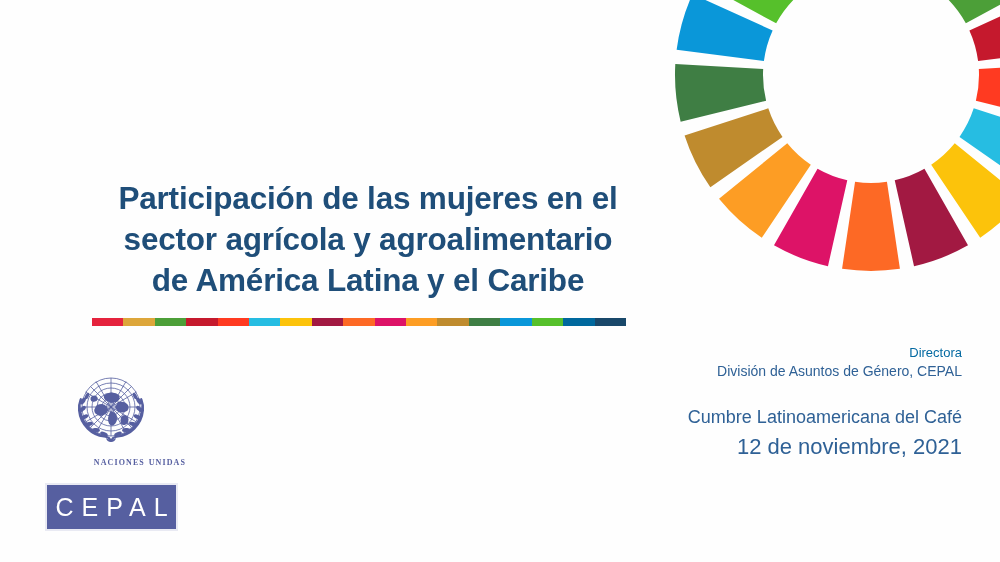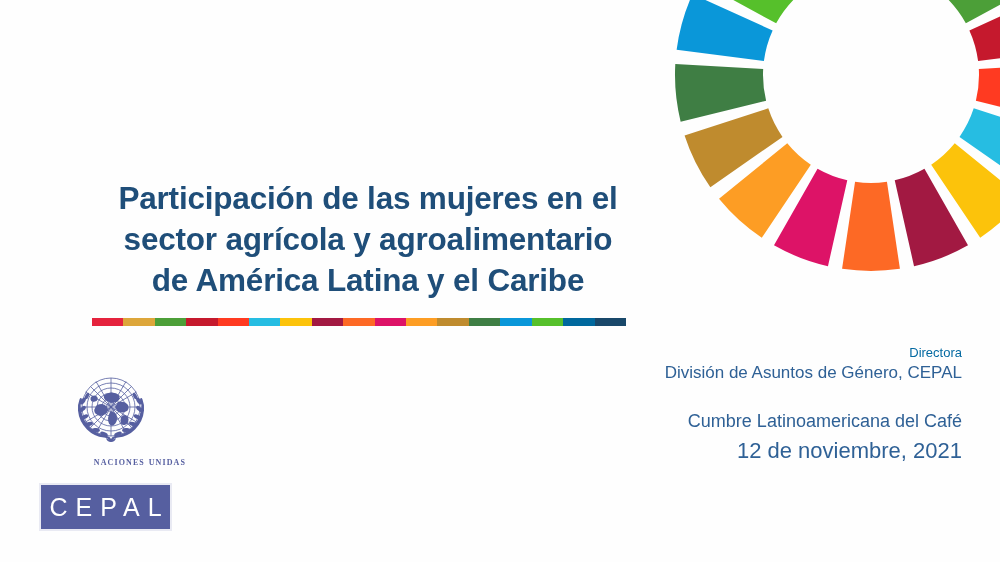--- a/index.html
+++ b/index.html
@@ -82,21 +82,21 @@
     font-family: "Liberation Serif", serif;
     font-size: 11px;
     font-weight: bold;
     letter-spacing: 1.1px;
     color: #565fa0;
     font-variant: small-caps;
     text-transform: lowercase;
   }
   #cepal-logo {
     margin-top: 16px;
-    margin-left: 3px;
+    margin-left: 9px;
     width: 133px;
     height: 48px;
     background: #565fa0;
     border: 2px solid #e9eaf3;
     box-sizing: border-box;
     display: flex;
     align-items: center;
     justify-content: center;
   }
   #cepal-logo-text {
@@ -124,21 +124,21 @@
     font-weight: bold;
     line-height: 1.25;
     color: #1f5288;
   }
   #speaker-role {
     font-size: 13px;
     line-height: 1.35;
     color: #0369a1;
   }
   #speaker-division {
-    font-size: 17px;
+    font-size: 14px;
     line-height: 1.35;
     color: #2f6196;
   }
   #event-block {
     margin-top: 24px;
     color: #2f6196;
   }
   #event-name { font-size: 18px; line-height: 1.45; }
   #event-date { font-size: 22px; line-height: 1.45; }
 </style>

